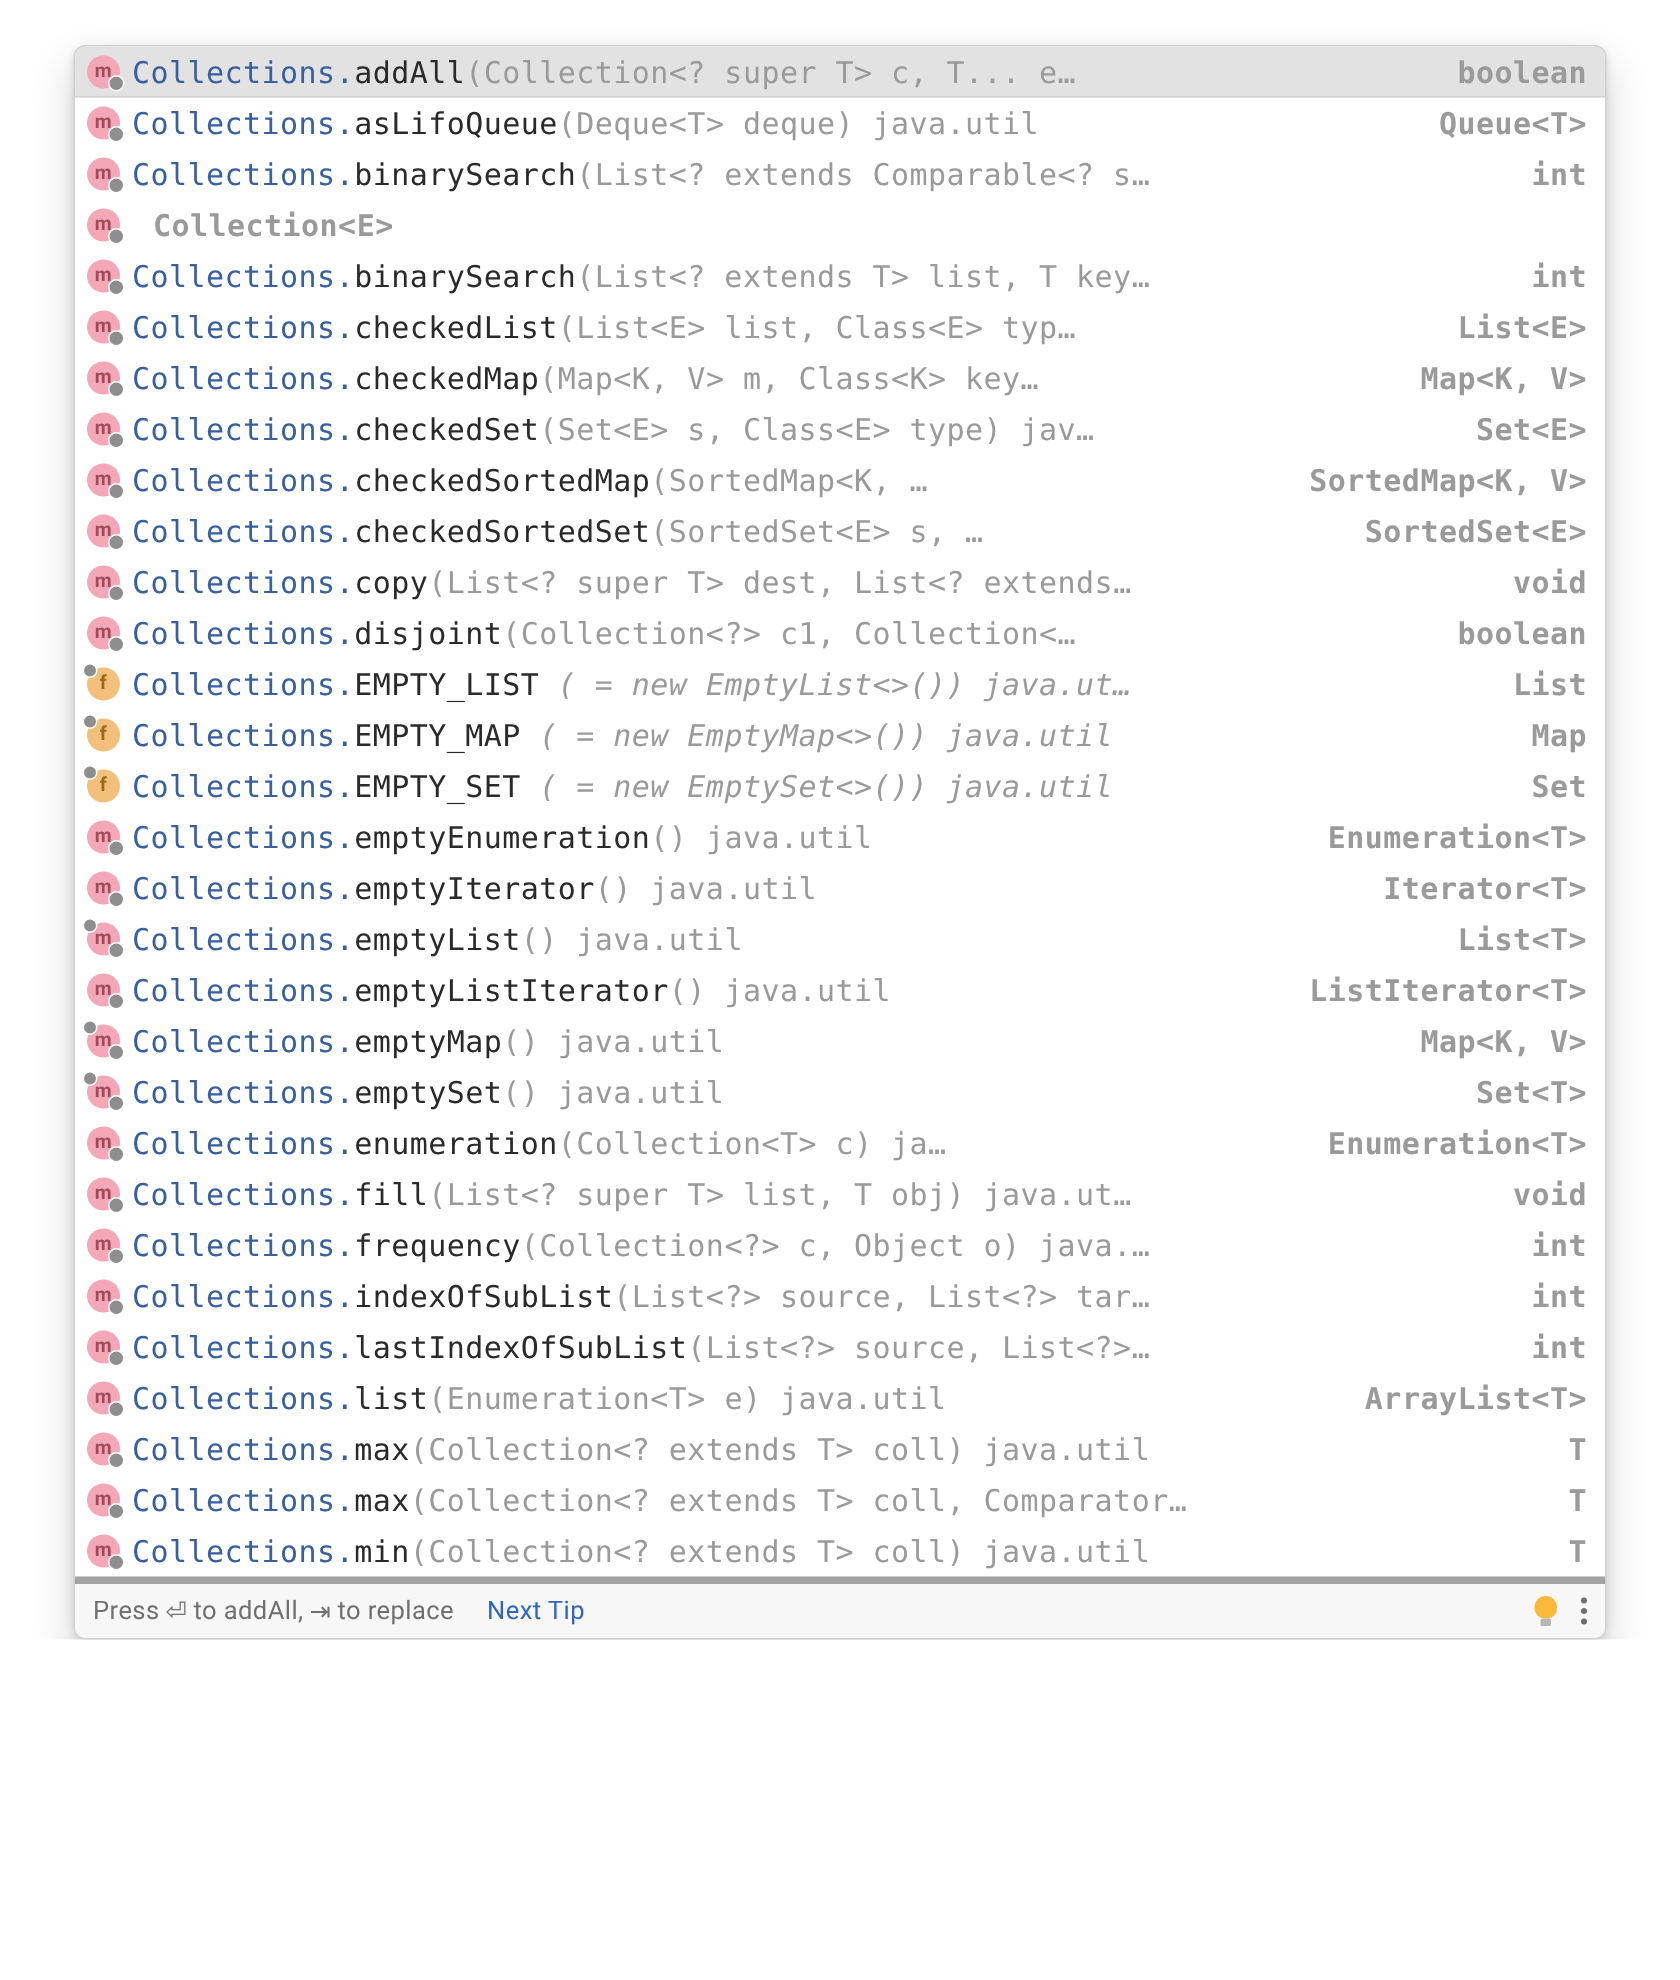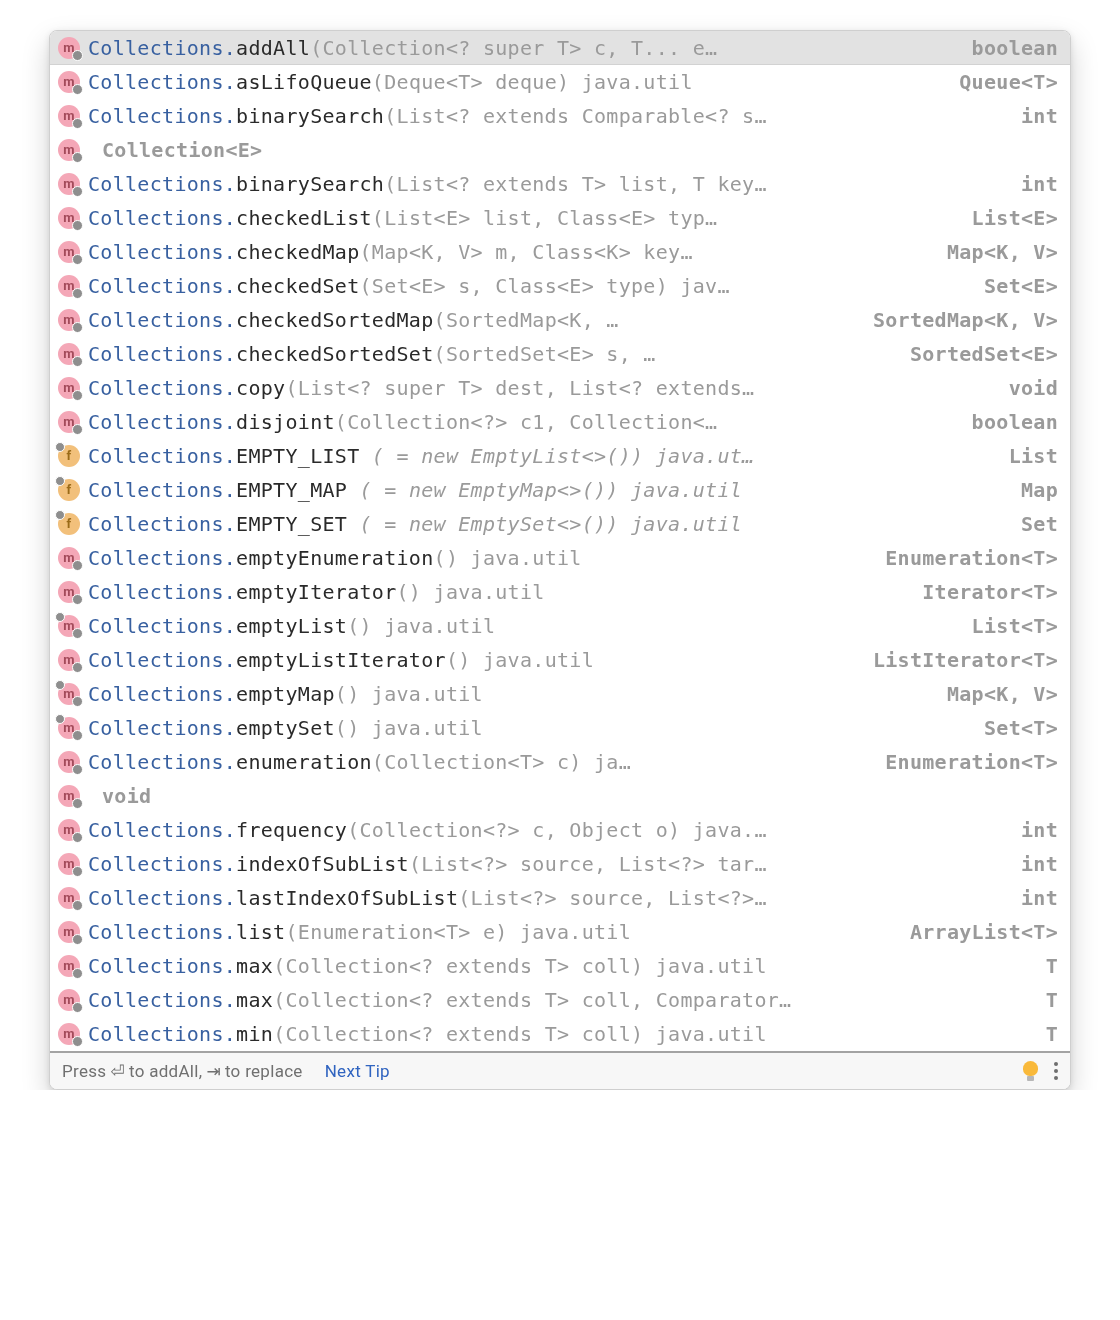--- a/index.html
+++ b/index.html
@@ -113,21 +113,21 @@
   .sig { color: var(--text-sig); }
   .sig.italic { font-style: italic; }
   .ret {
     flex: 0 0 auto;
     color: var(--text-sig);
     margin-left: 14px;
     text-align: right;
     font-weight: bold;
   }
   .footer {
-    border-top: 2px solid #a3a3a3;
+    border-top: 5px solid #a3a3a3;
     background: #f7f7f7;
     height: 36px;
     display: flex;
     align-items: center;
     padding: 0 10px 0 12px;
     font-family: -apple-system, "Segoe UI", Roboto, sans-serif;
     font-size: 17px;
     color: var(--footer-text);
   }
   .footer .hint {
@@ -367,20 +367,21 @@
           <span class="badge"></span>
         </span>
         <span class="main"><span class="cls">Collections.</span><span class="mbr">enumeration</span><span class="sig">(Collection&lt;T&gt; c) ja…</span></span>
         <span class="ret">Enumeration&lt;T&gt;</span>
       </div>
       <div class="row">
         <span class="icon-wrap">
           <span class="icon ic-m">m</span>
           <span class="badge"></span>
         </span>
+        <span class="main"><span class="cls">Collections.</span><span class="mbr">fill</span><span class="sig">(List&lt;? super T&gt; list, T obj) java.ut…</span></span>
         <span class="ret">void</span>
       </div>
       <div class="row">
         <span class="icon-wrap">
           <span class="icon ic-m">m</span>
           <span class="badge"></span>
         </span>
         <span class="main"><span class="cls">Collections.</span><span class="mbr">frequency</span><span class="sig">(Collection&lt;?&gt; c, Object o) java.…</span></span>
         <span class="ret">int</span>
       </div>

